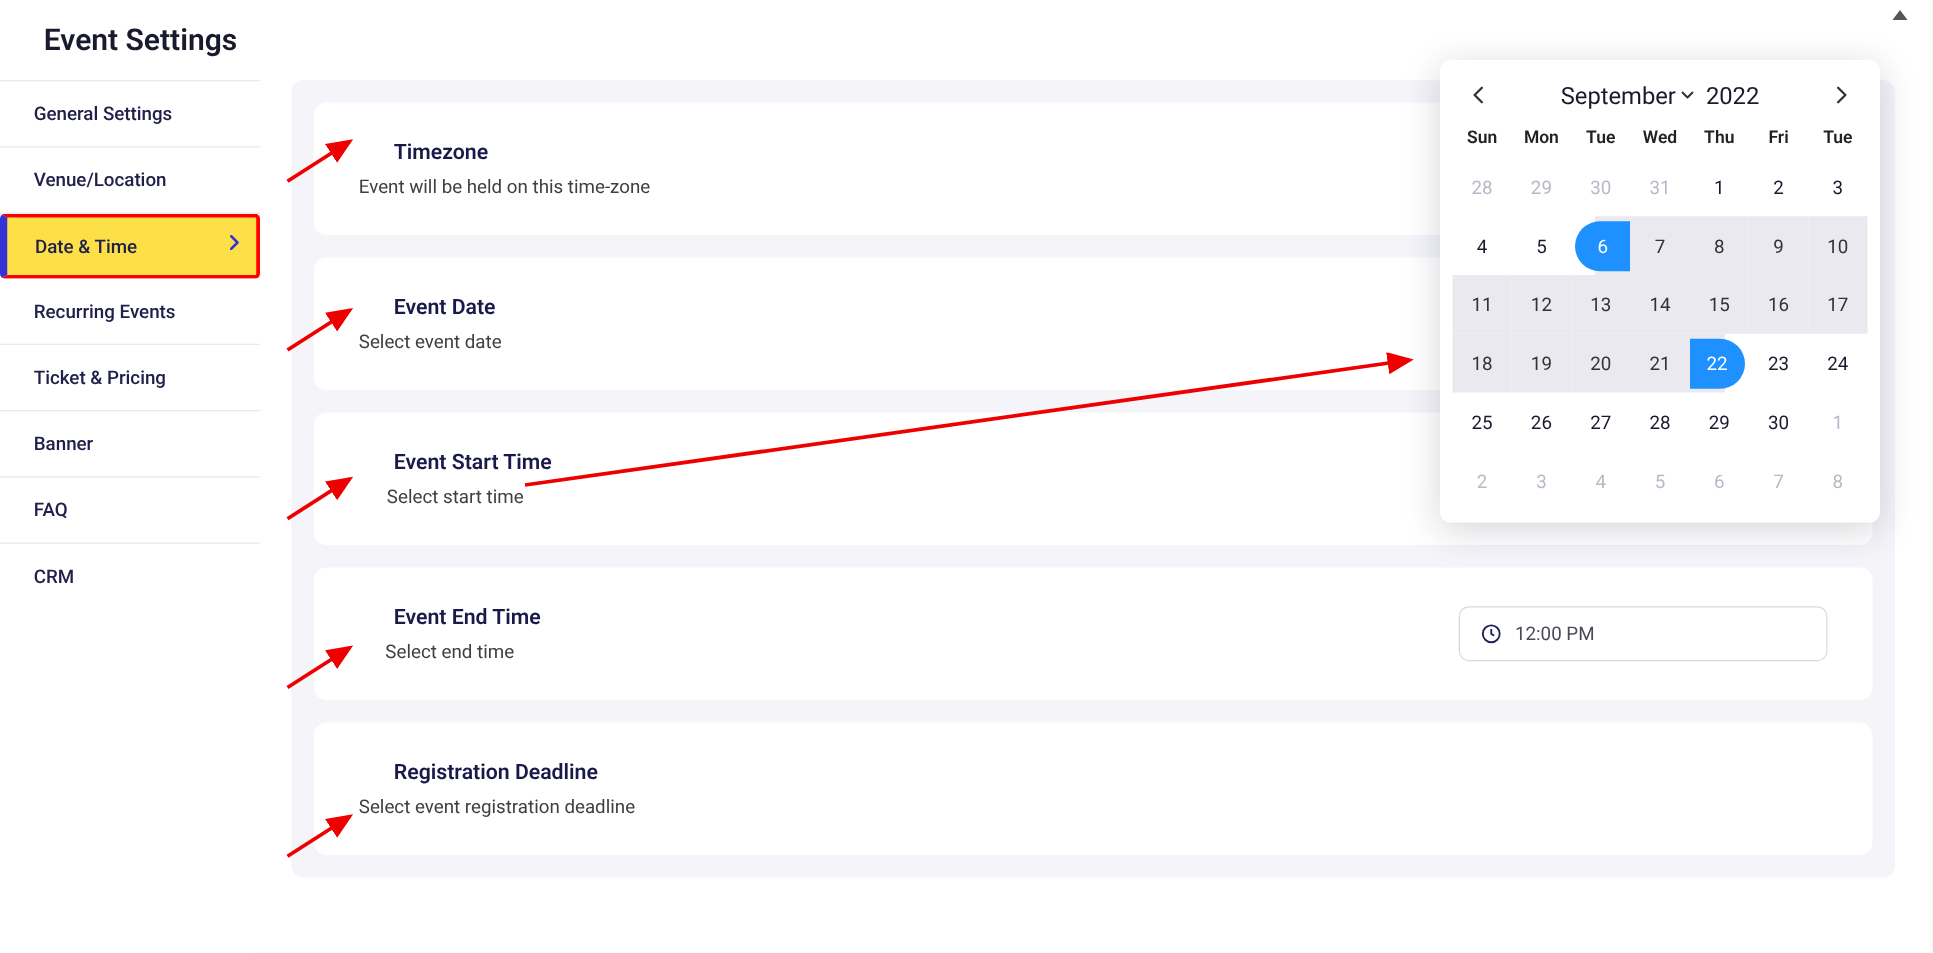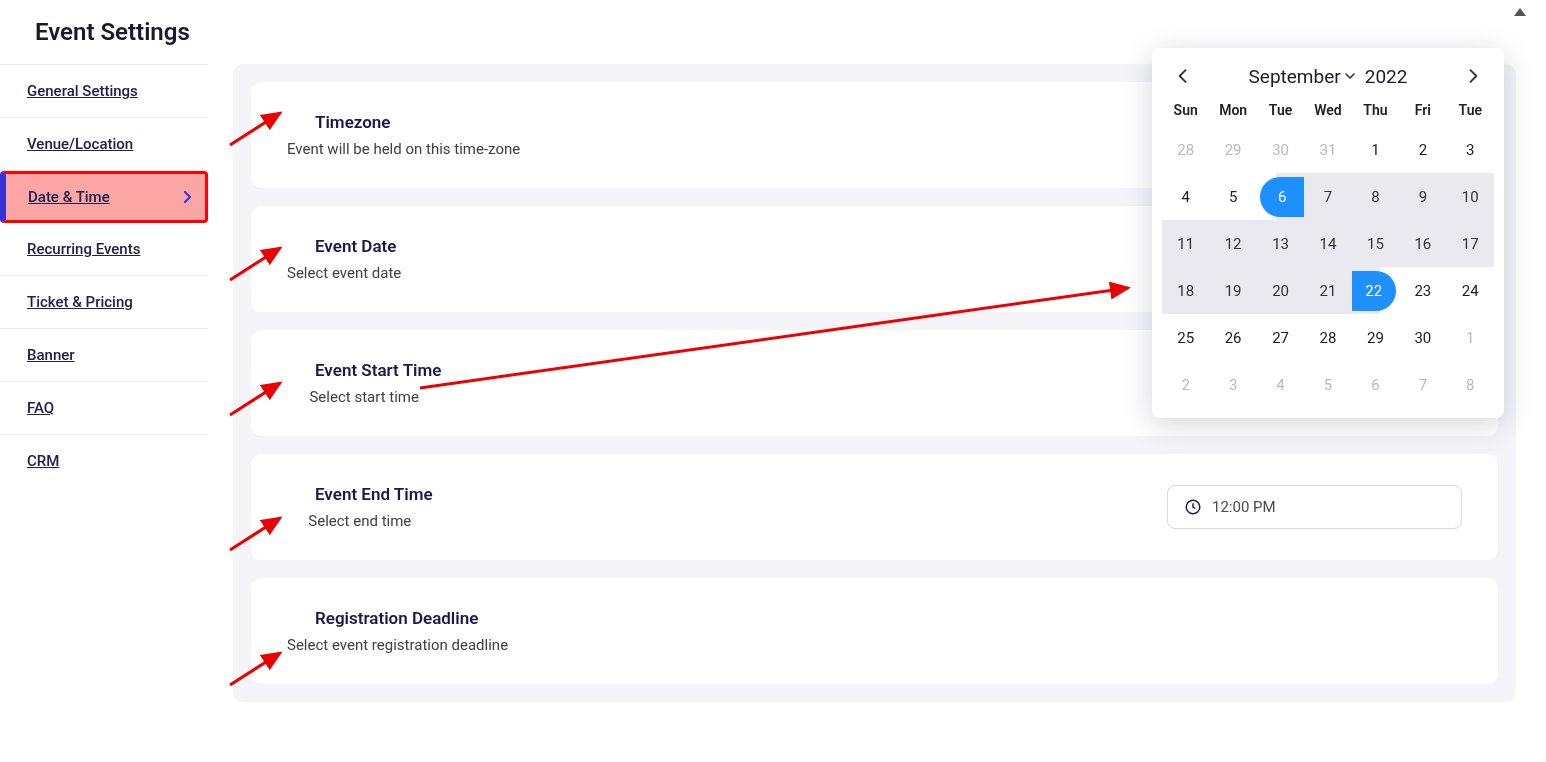--- a/index.html
+++ b/index.html
@@ -22,32 +22,31 @@
     display: flex;
     align-items: flex-start;
   }
   .sidebar {
     width: 208px;
     border-top: 1px solid #e8e8ef;
     flex: 0 0 208px;
   }
   .sidebar-item {
     display: flex;
-    align-items: flex-end;
+    align-items: flex-start;
     justify-content: space-between;
     padding: 17px 16px 17px 27px;
     border-bottom: 1px solid #e8e8ef;
     font-size: 15px;
     font-weight: 500;
     color: #20204a;
     cursor: pointer;
-    text-decoration: underline;
   }
   .sidebar-item.active-highlight {
-    background: #fca5a5;
+    background: #fde047;
     border: 3px solid #ff0000;
     border-left: 6px solid #3533d6;
     border-radius: 4px;
     padding: 14px 12px 14px 22px;
   }
   .sidebar-item .chev { color: #3533d6; font-size: 14px; }
   .content {
     flex: 1;
     background: #f4f4f9;
     border-radius: 10px;

